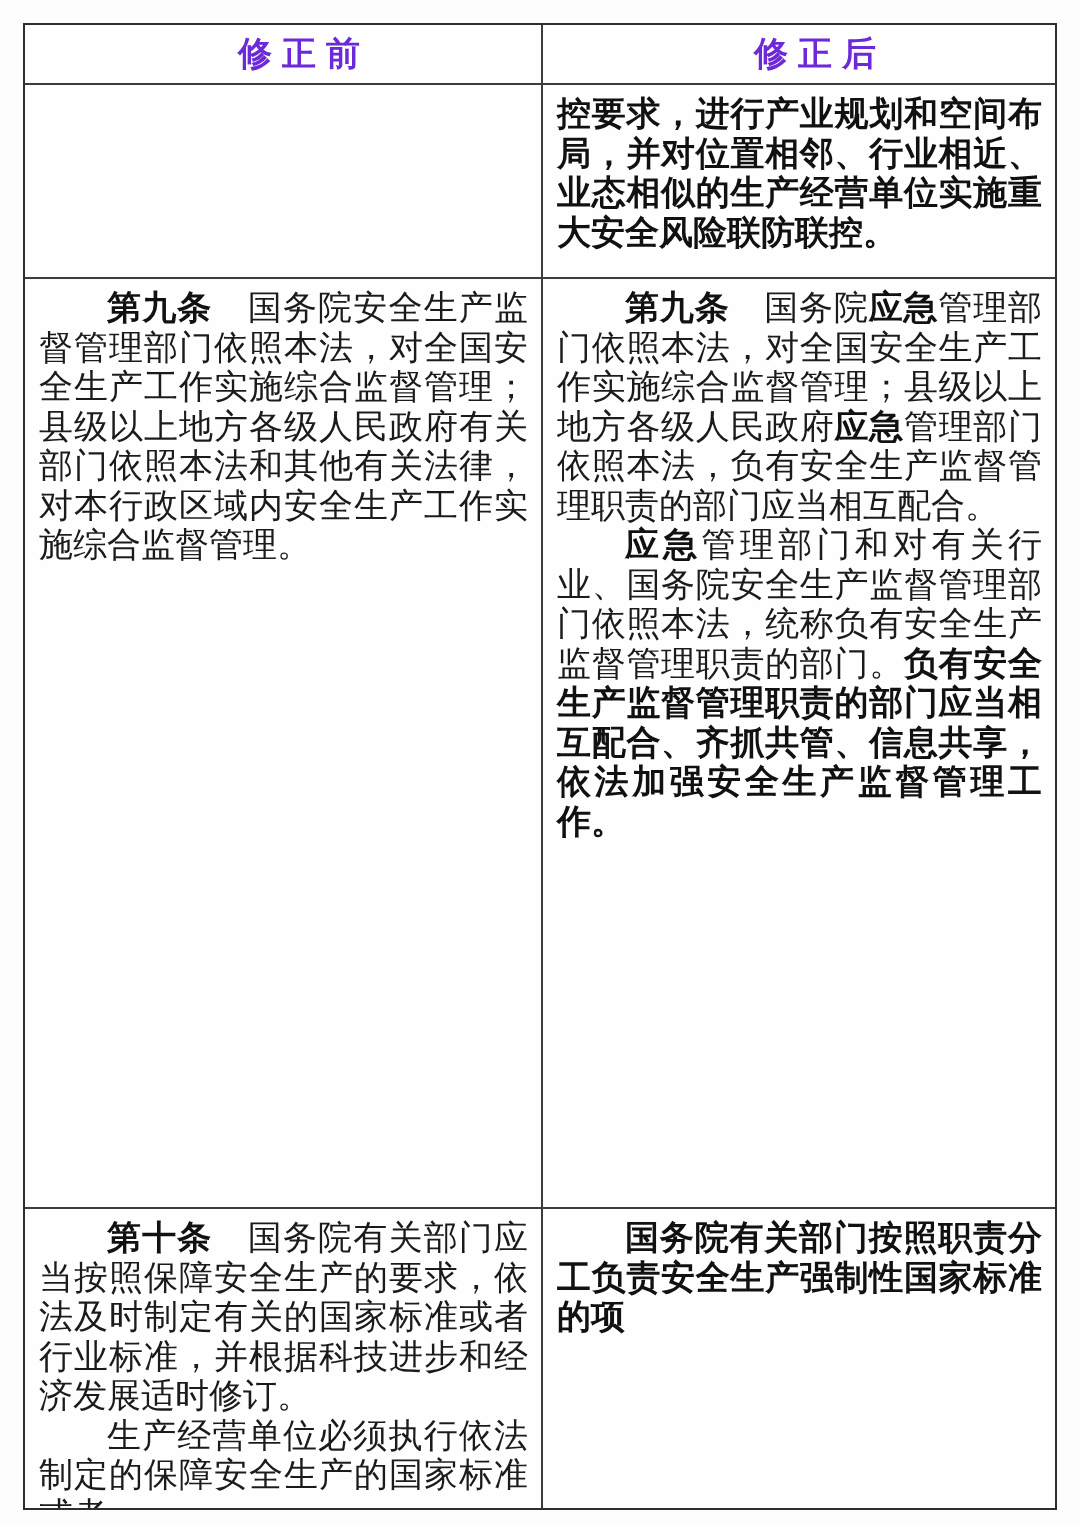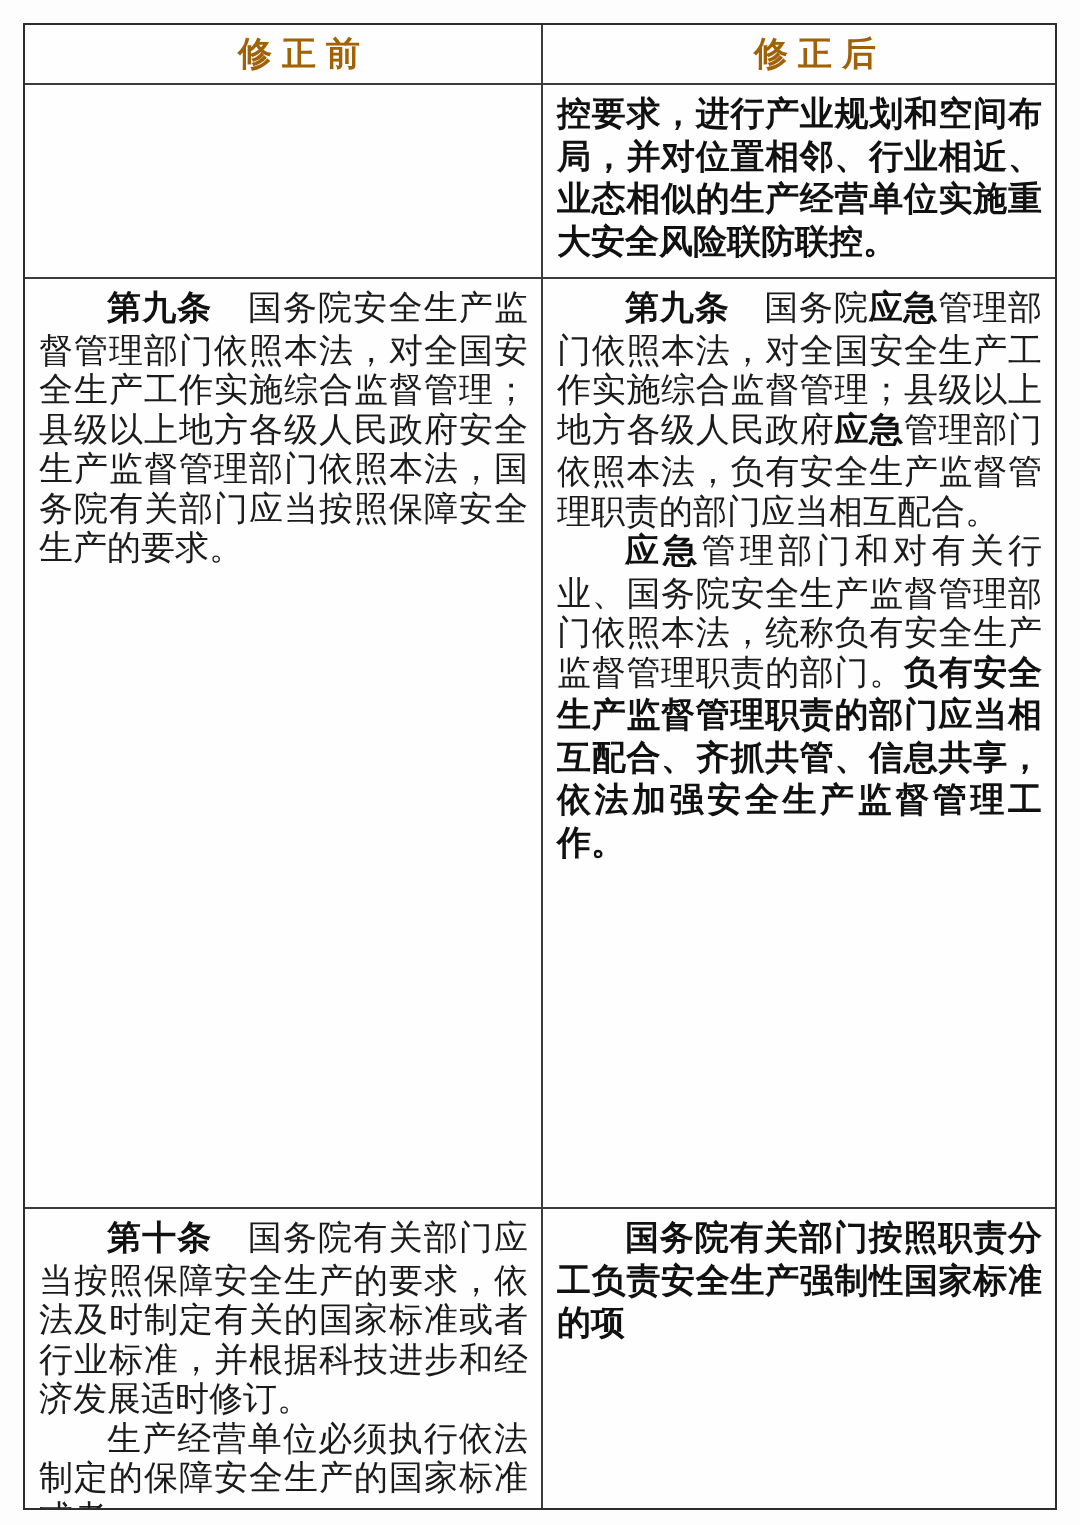--- a/index.html
+++ b/index.html
@@ -34,55 +34,55 @@
   .cell.last-row { border-bottom: none; }
   .header-cell {
     display: flex;
     align-items: center;
     justify-content: center;
     font-family: "Liberation Sans", sans-serif;
     font-weight: 700;
     font-size: 34px;
     letter-spacing: 10px;
     text-indent: 10px;
-    color: #a16207;
+    color: #6d28d9;
     padding-left: 32px;
   }
   .body-cell {
     padding: 9px 13px 0 14px;
     font-size: 34px;
     line-height: 39.5px;
     text-align: justify;
   }
   .para {
     margin: 0;
     text-indent: 2em;
   }
   .para.no-indent { text-indent: 0; }
   .seg-regular { font-family: "Liberation Serif", serif; }
   .seg-bold {
-    font-family: Liberation Mono, monospace;
+    font-family: Liberation Serif, serif;
     font-weight: 700;
     color: #111111;
   }
 </style>
 </head>
 <body>
 
 <div class="page">
   <div class="table-grid" id="table-grid">
     <div class="cell col0 header-cell">修正前</div>
     <div class="cell header-cell">修正后</div>
 
   <div class="cell body-cell col0"></div>
       <div class="cell body-cell">
         <p class="para no-indent"><span class="seg-bold">控要求，进行产业规划和空间布局，并对位置相邻、行业相近、业态相似的生产经营单位实施重大安全风险联防联控。</span></p>
       </div>
       <div class="cell body-cell col0">
-        <p class="para"><span class="seg-bold">第九条</span><span class="seg-regular">　国务院安全生产监督管理部门依照本法，对全国安全生产工作实施综合监督管理；县级以上地方各级人民政府安全生产监督管理部门依照本法，国务院有关部门应当按照保障安全生产的要求。</span></p>
+        <p class="para"><span class="seg-bold">第九条</span><span class="seg-regular">　国务院安全生产监督管理部门依照本法，对全国安全生产工作实施综合监督管理；县级以上地方各级人民政府有关部门依照本法和其他有关法律，对本行政区域内安全生产工作实施综合监督管理。</span></p>
       </div>
       <div class="cell body-cell">
         <p class="para"><span class="seg-bold">第九条</span><span class="seg-regular">　国务院</span><span class="seg-bold">应急</span><span class="seg-regular">管理部门依照本法，对全国安全生产工作实施综合监督管理；县级以上地方各级人民政府</span><span class="seg-bold">应急</span><span class="seg-regular">管理部门依照本法，负有安全生产监督管理职责的部门应当相互配合。</span></p>
         <p class="para"><span class="seg-bold">应急</span><span class="seg-regular">管理部门和对有关行业、国务院安全生产监督管理部门依照本法，统称负有安全生产监督管理职责的部门。</span><span class="seg-bold">负有安全生产监督管理职责的部门应当相互配合、齐抓共管、信息共享，依法加强安全生产监督管理工作。</span></p>
       </div>
       <div class="cell body-cell col0 last-row">
         <p class="para"><span class="seg-bold">第十条</span><span class="seg-regular">　国务院有关部门应当按照保障安全生产的要求，依法及时制定有关的国家标准或者行业标准，并根据科技进步和经济发展适时修订。</span></p>
         <p class="para"><span class="seg-regular">生产经营单位必须执行依法制定的保障安全生产的国家标准或者</span></p>
       </div>
       <div class="cell body-cell last-row">

